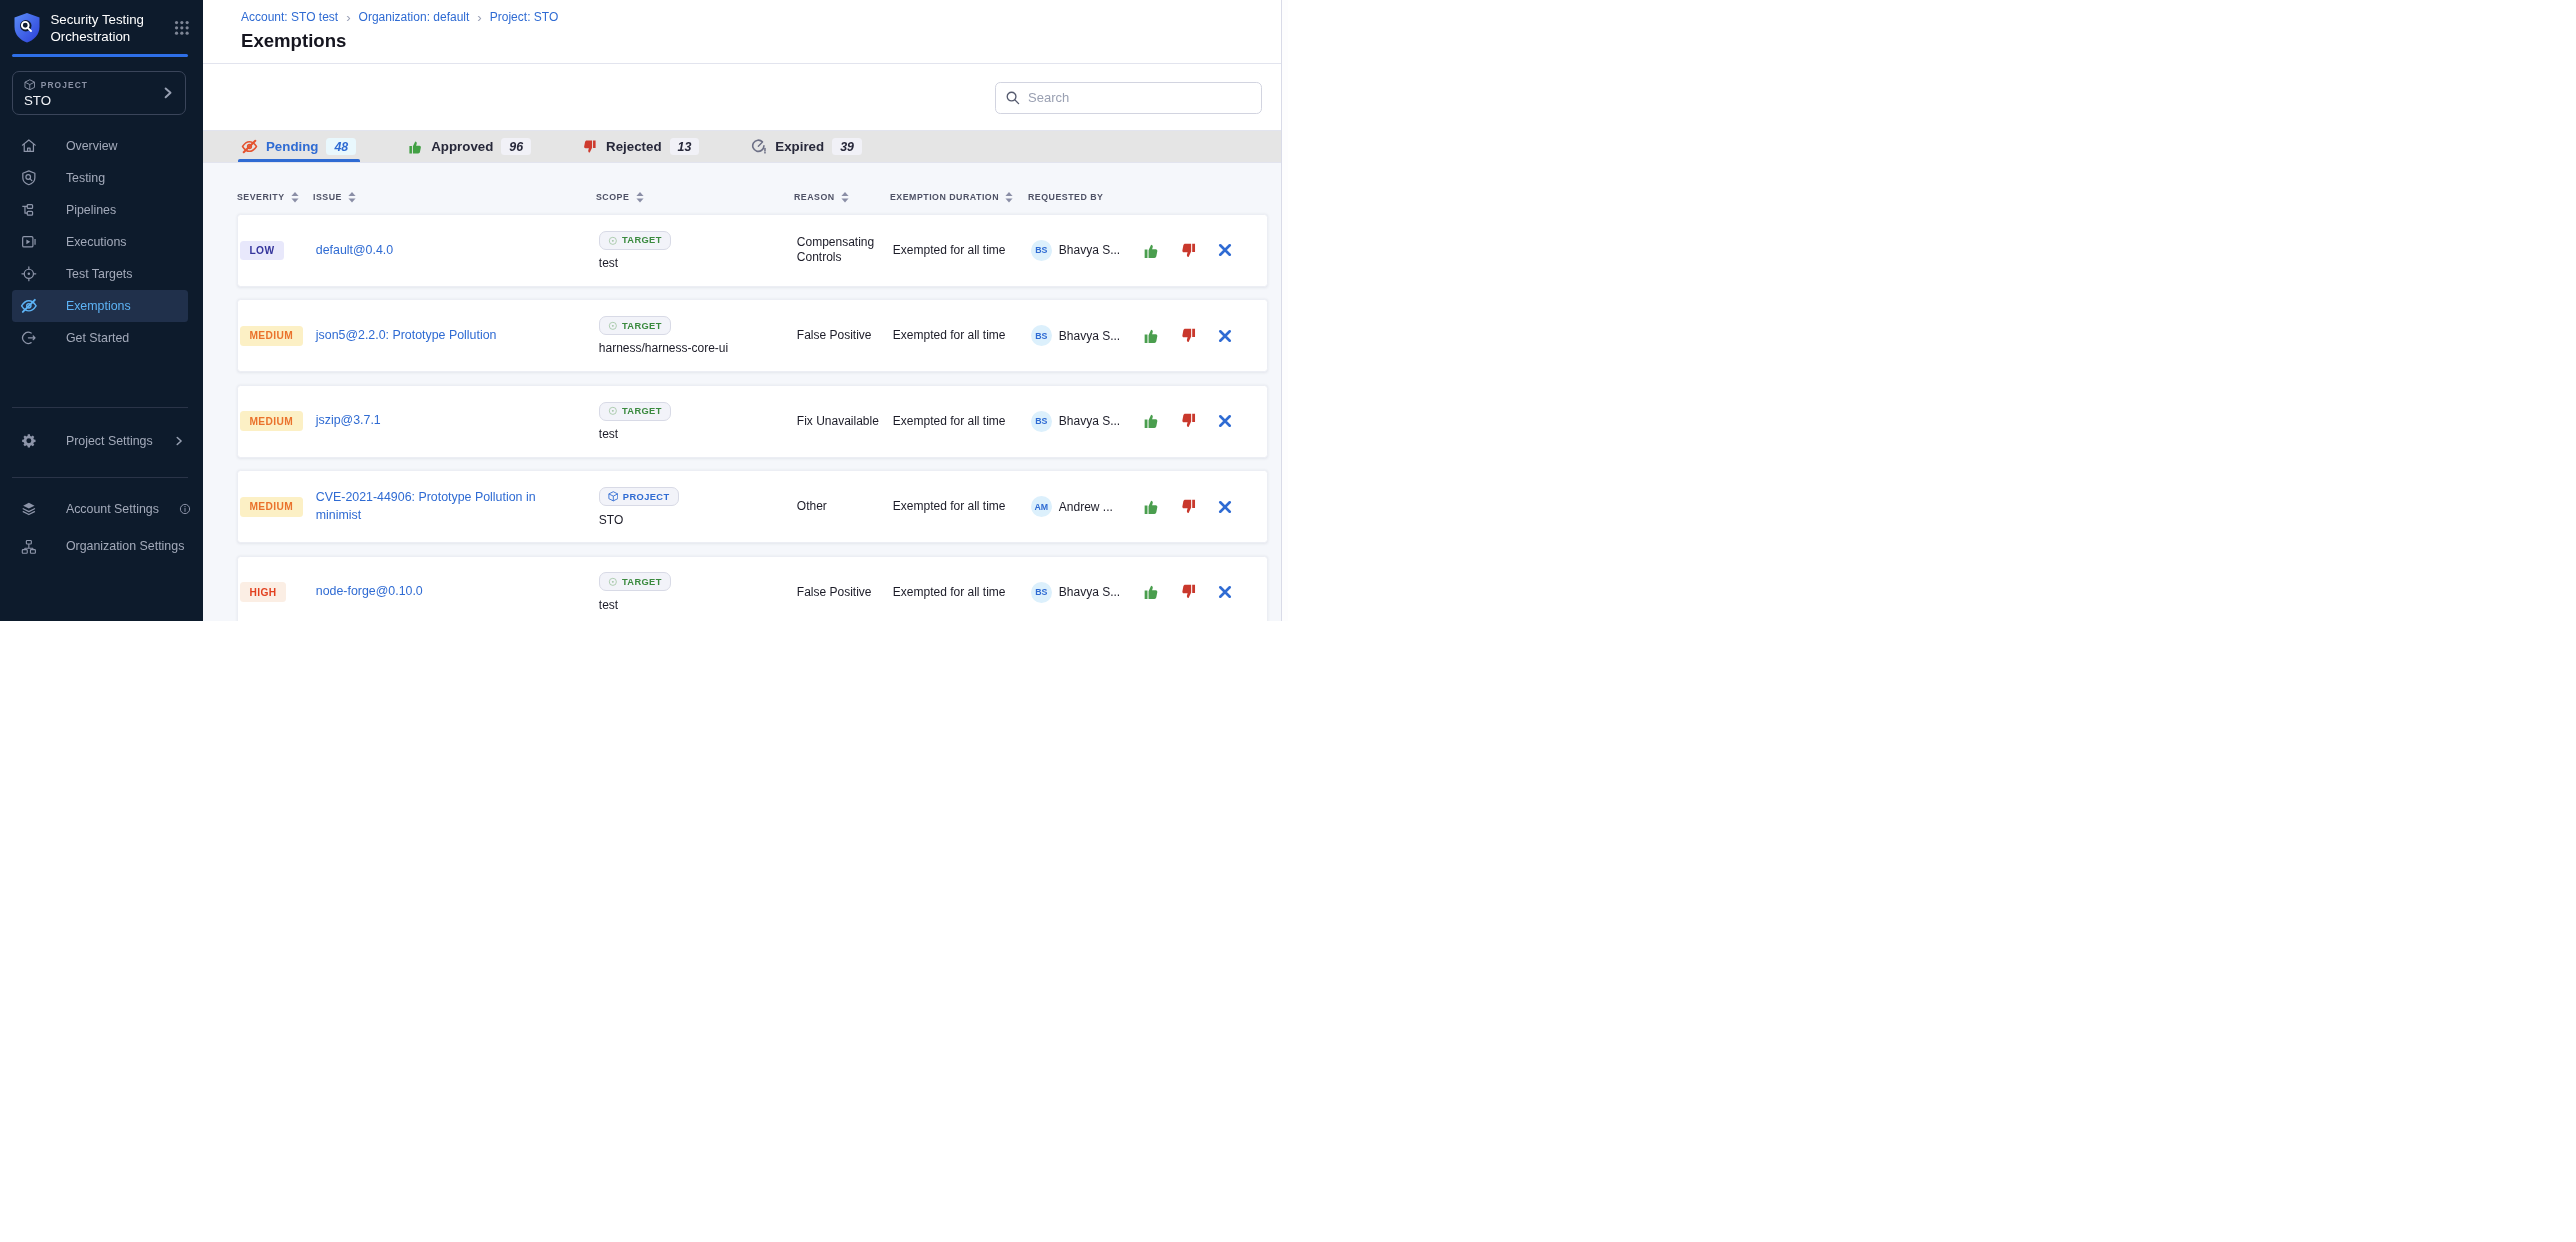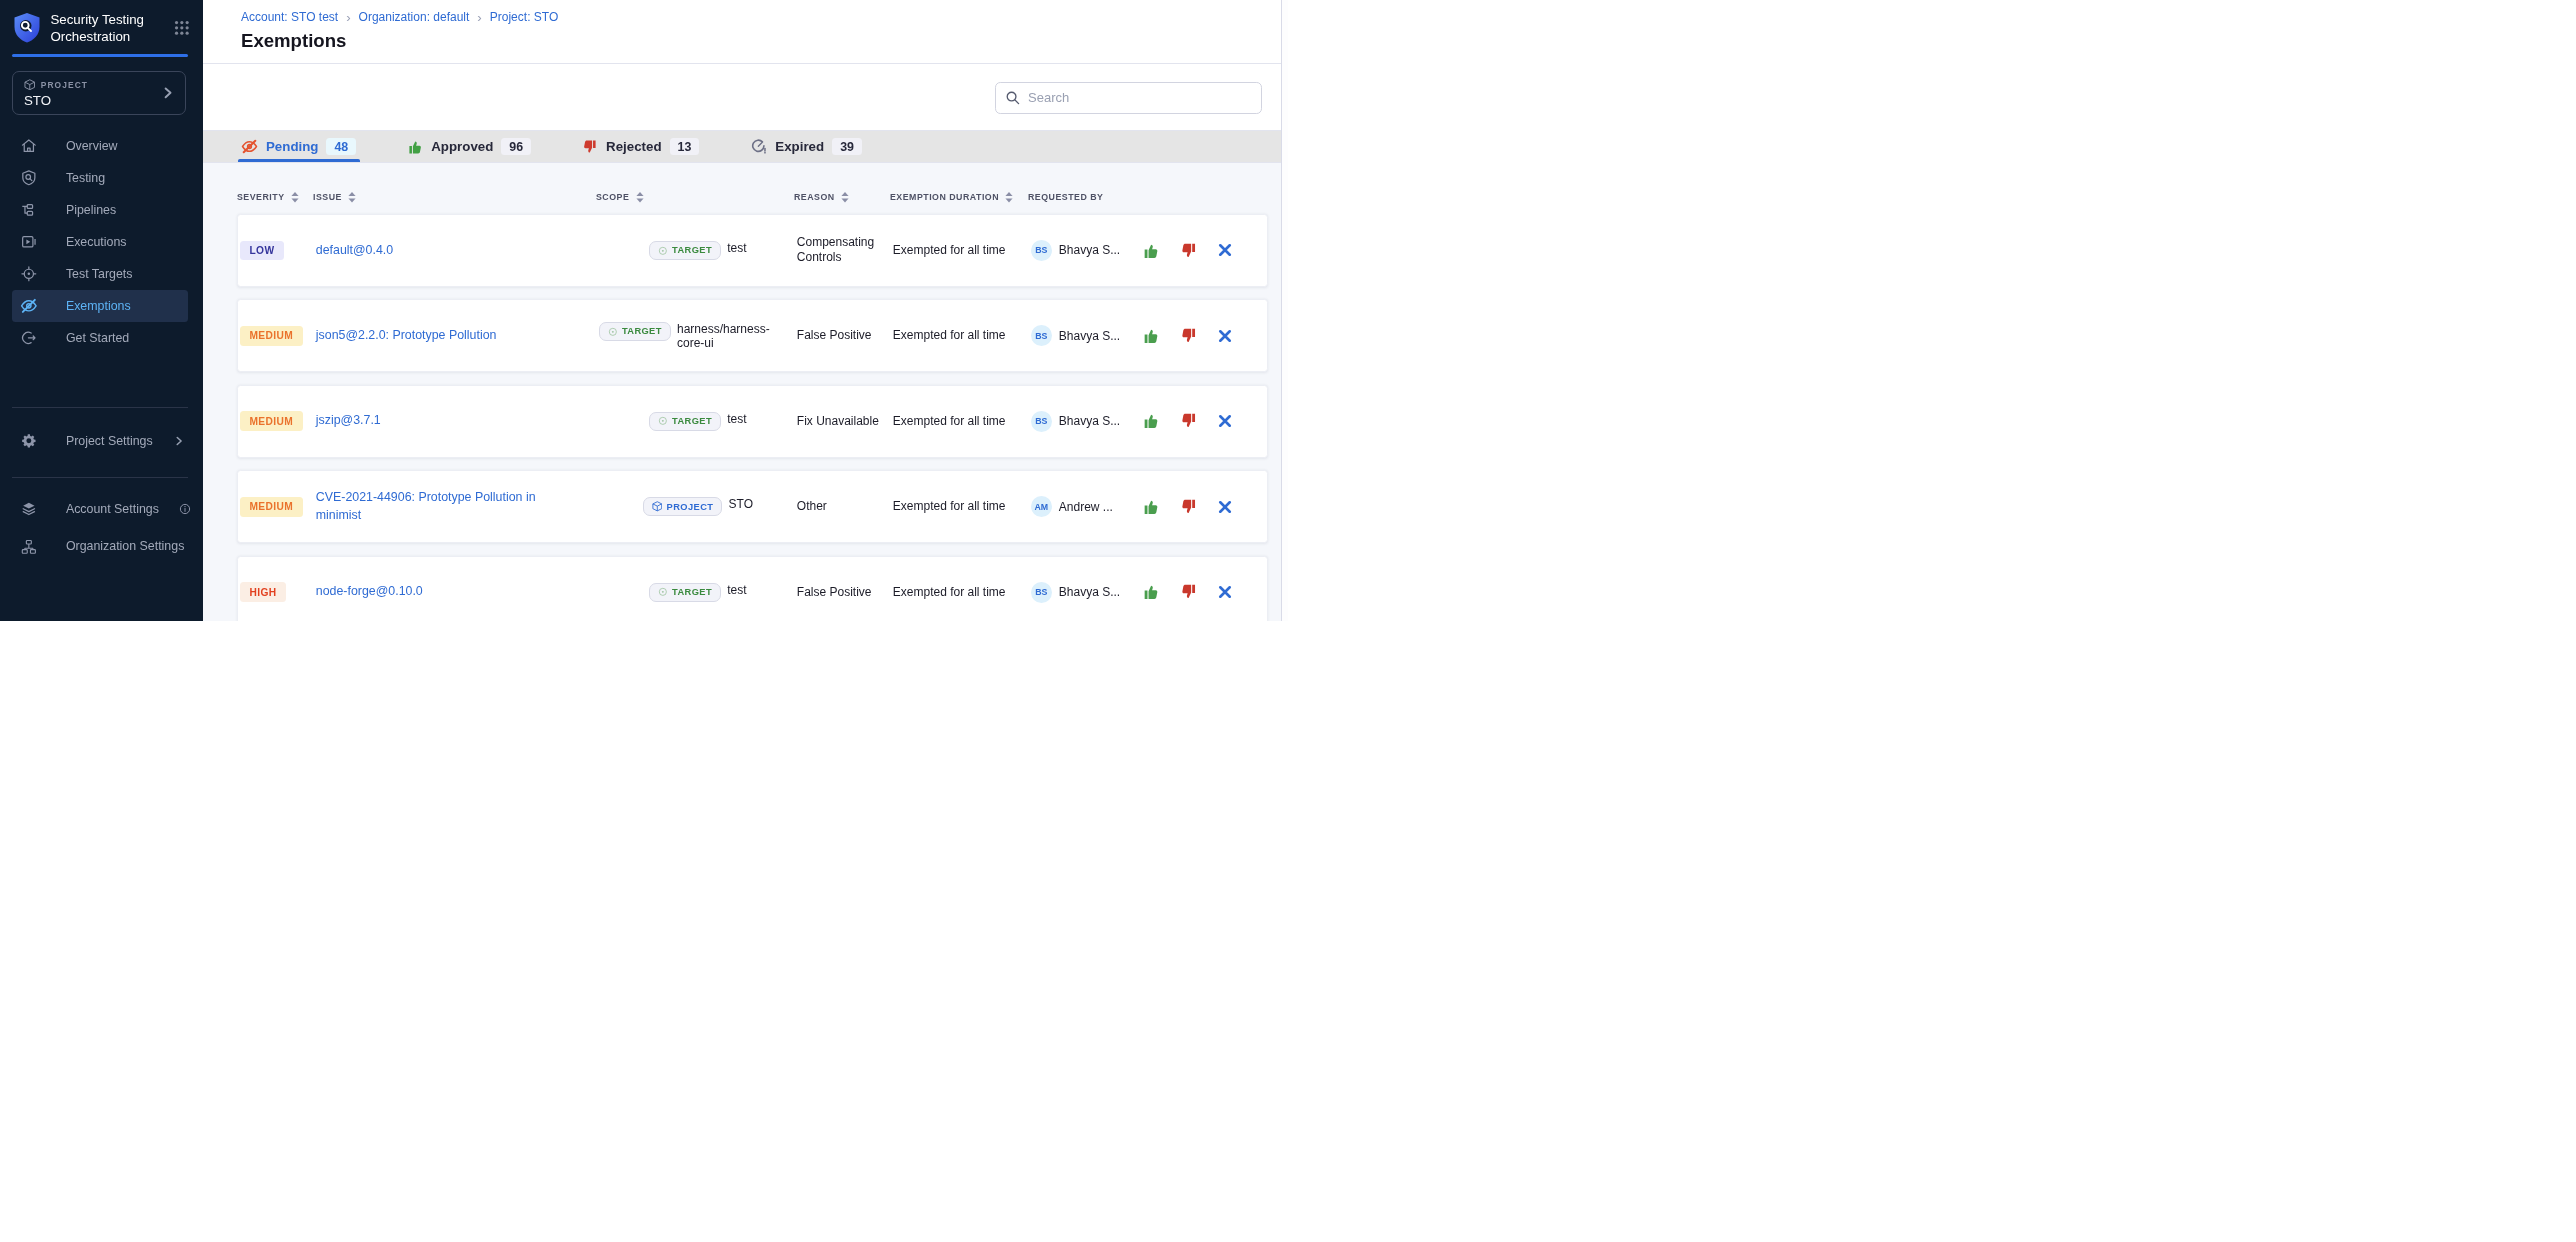--- a/index.html
+++ b/index.html
@@ -55,41 +55,41 @@
   .search-box .s-ic { position:absolute; left:9.7px; top:8px; }
 
   .tabs-band { height:32px; border-bottom:0.9px solid #e2e4ee; display:flex; align-items:stretch;
      padding-left:38px; gap:51px; background:#e5e5e5; }
   .tab { display:flex; align-items:center; position:relative; cursor:pointer; gap:8px; }
   .tab-label { font-size:13.3px; font-weight:600; color:#27283a; }
   .tab.active .tab-label { color:#2f6bd3; }
   .tab.active::after { content:""; position:absolute; left:-3.5px; right:-3.5px; bottom:0; height:2.7px;
      background:#2f6bd3; border-radius:1.8px 1.8px 0 0; }
   .tab-count { font-size:12.4px; font-weight:600; color:#27283a; background:#f1f1f7; border-radius:3.5px;
-     padding:1.8px 8px; }
+     padding:1.8px 8px;font-style:italic; }
   .tab.active .tab-count { background:#e9f8fd; color:#2f6bd3; }
 
   
   .table-region { flex:1; background:#f5f7fb; padding:28px 0 0 34px; overflow:hidden; }
   .tgrid { display:grid; grid-template-columns:76px 283px 198px 96px 138px 111px 1fr; width:1031px; align-items:center; }
   .thead { margin-bottom:10.6px; align-items:center; }
   .th { display:flex; align-items:center; gap:6.2px; font-size:8.8px; font-weight:700; letter-spacing:0.5px;
      color:#4e5165; cursor:pointer; }
   .sort-ic { flex:none; display:flex; }
 
   .row-card { background:#fff; border-radius:3.5px; height:73px; margin-bottom:12.4px;
      box-shadow:0 0.9px 2.7px rgba(30,35,60,.08); border:0.9px solid #eceef4; padding-left:1.8px; }
   .cell { display:flex; align-items:center; min-width:0; }
   .sev-badge { font-size:10.2px; font-weight:800; letter-spacing:0.4px; border-radius:3.5px; padding:4.4px 9.7px; }
   .sev-low    { color:#35359c; background:#e8e8fb; }
   .sev-medium { color:#ea722c; background:#fcf0c5; }
   .sev-high   { color:#e2401f; background:#fbeee4; }
   .issue-link { font-size:12.4px; font-weight:500; color:#2f6bd3; cursor:pointer; text-decoration:none;
      padding-right:30px; line-height:17.7px; }
-  .cell-scope { flex-direction:row; align-items:flex-start; justify-content:center; gap:6.2px; }
+  .cell-scope { flex-direction:column; align-items:flex-start; justify-content:center; gap:6.2px; }
   .scope-badge { display:inline-flex; align-items:center; gap:4.4px; border:0.9px solid #d8dae6; background:#f2f3f9;
      border-radius:7px; padding:3.5px 8px; font-size:9.3px; font-weight:800; letter-spacing:0.4px; }
   .scope-badge .icon-target, .scope-badge .icon-project { display:none; }
   .scope-badge.scope-target .icon-target { display:inline-flex; }
   .scope-badge.scope-project .icon-project { display:inline-flex; }
   .scope-badge.scope-target .scope-label { color:#3a8a3e; }
   .scope-badge.scope-project .scope-label { color:#2f6bd3; }
   .scope-name { font-size:12px; color:#1c1c28; }
   .cell-reason, .cell-duration { font-size:12px; color:#1c1c28; padding-right:12.4px; line-height:15px; }
   .cell-duration { font-weight:500; }

